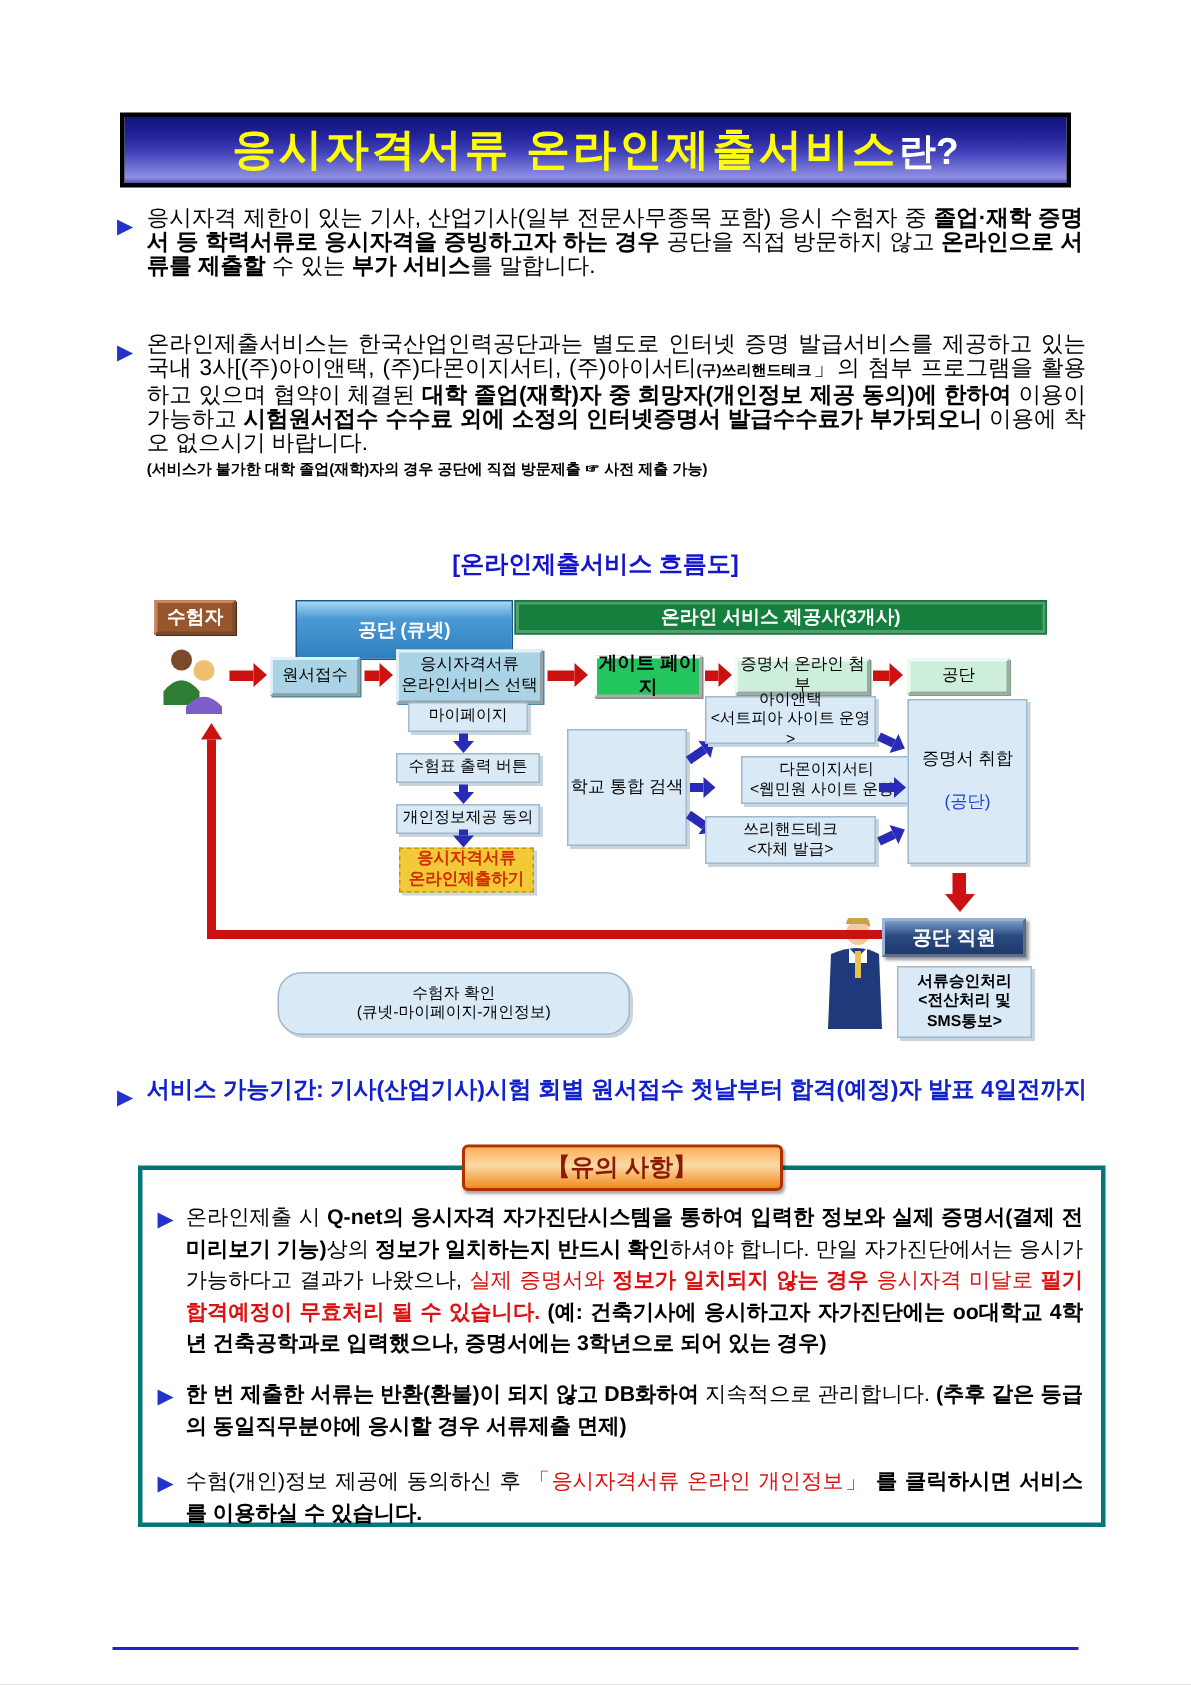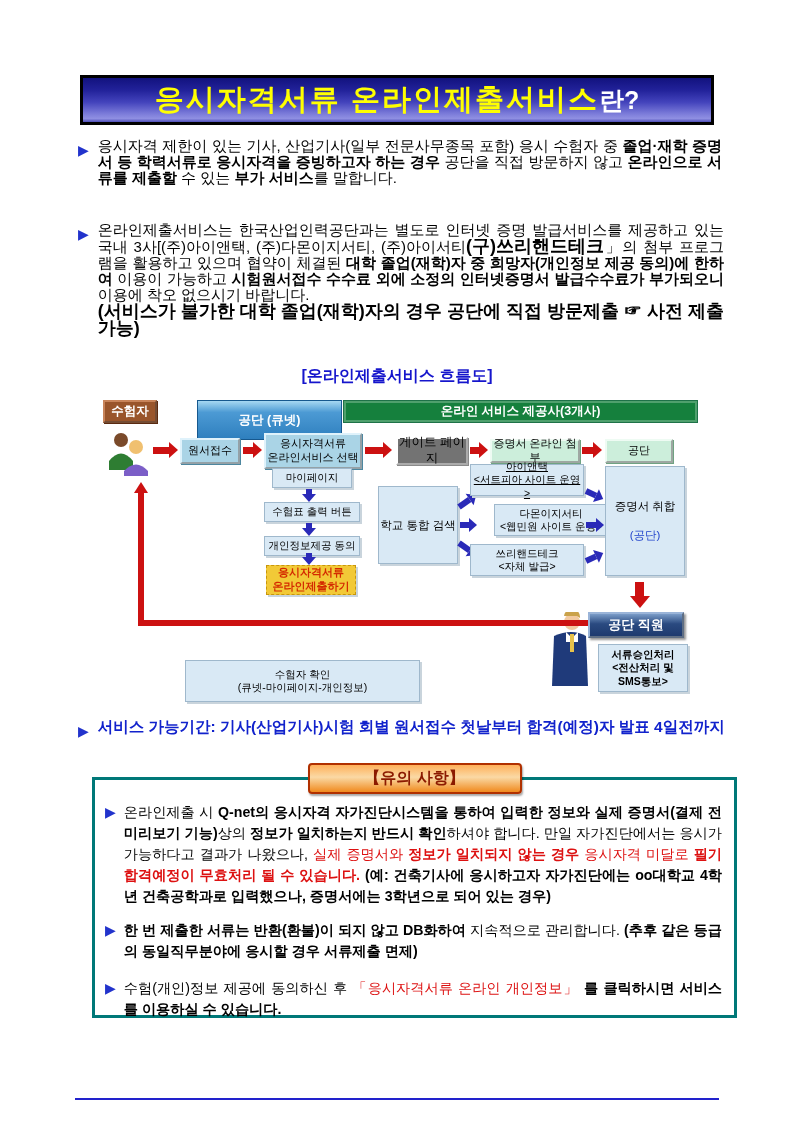--- a/index.html
+++ b/index.html
@@ -12,38 +12,38 @@
     border:3px solid #000; display:flex; align-items:center; justify-content:center; }
   .title-main { color:#ffff00; font-size:29px; font-weight:bold; letter-spacing:2px; }
   .title-suffix { color:#ffffff; font-size:25px; font-weight:bold; }
 
   
   .para { position:absolute; display:flex; align-items:flex-start; gap:9px; }
   .bullet { color:#2233cc; font-size:14px; line-height:24px; flex:0 0 auto; }
   .ptext { flex:1; font-size:15px; line-height:16px; text-align:justify; white-space:pre-line; }
   .sb { font-weight:bold; }
   .sr { color:#dd1111; }
-  .ssm { font-size:18px;margin-top:24px; }
+  .ssm { font-size:10px;margin-top:24px; }
 
   
   .flow-caption { position:absolute; left:0; top:366px; width:794px; text-align:center;
     color:#1515cc; font-weight:bold; font-size:16px; }
 
   
   #flow { position:absolute; left:95px; top:396px; width:610px; height:300px; }
   .lane { position:absolute; display:flex; align-items:center; justify-content:center;
     color:#fff; font-weight:bold; font-size:12.5px; }
   .lane1 { background:#99552b; border:2px outset #c8845a; box-shadow:1px 1px 0 #5a2a10; }
   .lane2 { background:linear-gradient(180deg,#a6d8f2 0%,#4c9ad4 30%,#2e7fbe 100%); border:1px solid #16588e; }
   .lane3 { background:#15803d; border:1px solid #1e7248; box-shadow:inset 0 0 0 2px rgba(255,255,255,.25); }
 
   .fnode { position:absolute; display:flex; align-items:center; justify-content:center;
     text-align:center; white-space:pre-line; font-size:11px; line-height:1.25; }
   .bx-blue  { background:#aad4e6; border:2px outset #dff2fb; box-shadow:1px 1px 0 #4d87a0; }
-  .bx-gate  { background:#737373; border:2px outset #ffffff; box-shadow:1px 1px 0 #8a8a8a; font-weight:normal; font-size:12.5px;text-align:center; }
+  .bx-gate  { background:#22c55e; border:2px outset #ffffff; box-shadow:1px 1px 0 #8a8a8a; font-weight:bold; font-size:12.5px;text-align:center; }
   .bx-green { background:#cceedb; border:2px outset #eefbf3; box-shadow:1px 1px 0 #6fa382; }
   .bx-small { background:#d9e9f5; border:1px solid #9fb8cc; box-shadow:2px 2px 0 #c9d4dc; font-size:10.5px; }
   .bx-ylw   { background:#f2c937; border:1px dashed #c8960c; box-shadow:2px 2px 0 #c9d4dc;
               color:#d42b00; font-weight:bold; font-size:11px; }
   .bx-navy  { background:linear-gradient(180deg,#7a9cc8 0%,#2a4a80 45%,#1e3a6e 100%);
               border:2px outset #9ab4d8; color:#fff; font-weight:bold; font-size:13px; box-shadow:2px 2px 2px #999; }
   .sub-blue { color:#2244cc;margin-top:40px; }
 
   
   .arr { position:absolute; }
@@ -140,21 +140,21 @@
     <div class="fnode bx-small" style="left:169px; top:140px; width:96px; height:20px;">개인정보제공 동의</div>
     <div class="arr arr-d" style="left:211px; top:157px; height:4px;"></div>
     <div class="fnode bx-ylw" style="left:171px; top:169px; width:90px; height:30px;">응시자격서류
 온라인제출하기</div>
 
     <div class="fnode bx-small" style="left:283px; top:90px; width:80px; height:78px; font-size:11.5px;">학교 통합 검색</div>
     <div class="arr arr-br" style="left:364px; top:108px; width:13px; transform:rotate(-35deg);"></div>
     <div class="arr arr-br" style="left:365px; top:126px; width:9px;"></div>
     <div class="arr arr-br" style="left:364px; top:144px; width:13px; transform:rotate(35deg);"></div>
 
-    <div class="fnode bx-small" style="left:375px; top:68px; width:114px; height:32px;text-decoration:underline;">아이앤택
+    <div class="fnode bx-small" style="left:375px; top:68px; width:114px; height:32px;">아이앤택
 &lt;서트피아 사이트 운영&gt;</div>
     <div class="fnode bx-small" style="left:375px; top:108px; width:114px; height:32px;margin-left:24px;">다몬이지서티
 &lt;웹민원 사이트 운영&gt;</div>
     <div class="fnode bx-small" style="left:375px; top:148px; width:114px; height:32px;">쓰리핸드테크
 &lt;자체 발급&gt;</div>
 
     <div class="arr arr-br" style="left:491px; top:92px; width:11px; transform:rotate(25deg);"></div>
     <div class="arr arr-br" style="left:491px; top:126px; width:10px;"></div>
     <div class="arr arr-br" style="left:491px; top:162px; width:11px; transform:rotate(-25deg);"></div>
 
@@ -176,21 +176,21 @@
     </div>
     <div class="fnode bx-navy" style="left:493px; top:216px; width:96px; height:26px;">공단 직원</div>
     <div class="fnode bx-small" style="left:503px; top:248px; width:90px; height:48px; font-weight:bold;">서류승인처리
 &lt;전산처리 및
 SMS통보&gt;</div>
 
     <div class="feed-h" style="left:45px; top:224px; width:448px;"></div>
     <div class="feed-v" style="left:43px; top:97px; height:133px;"></div>
     <div class="feed-up" style="left:39px; top:86px;"></div>
 
-    <div class="fnode bx-small" style="left:90px; top:264px; width:235px; height:42px;">수험자 확인
+    <div class="fnode bx-small" style="left:90px; top:252px; width:235px; height:42px;border-radius:16px;">수험자 확인
 (큐넷-마이페이지-개인정보)</div>
   </div>
 
   <div class="svc">
     <span class="bullet">▶</span>
     <div class="ptext"><span class="sb">서비스 가능기간: 기사(산업기사)시험 회별 원서접수 첫날부터 합격(예정)자 발표 4일전까지</span></div>
   </div>
 
   <div class="notice">
     <div class="notice-header">【유의 사항】</div>

